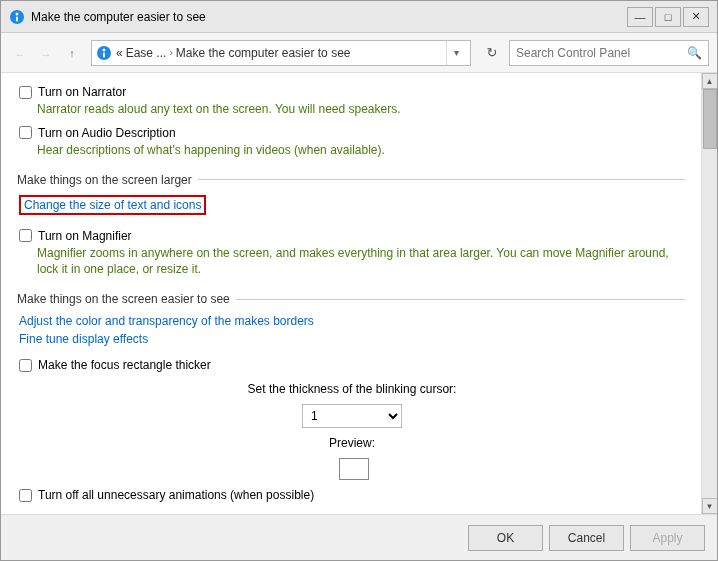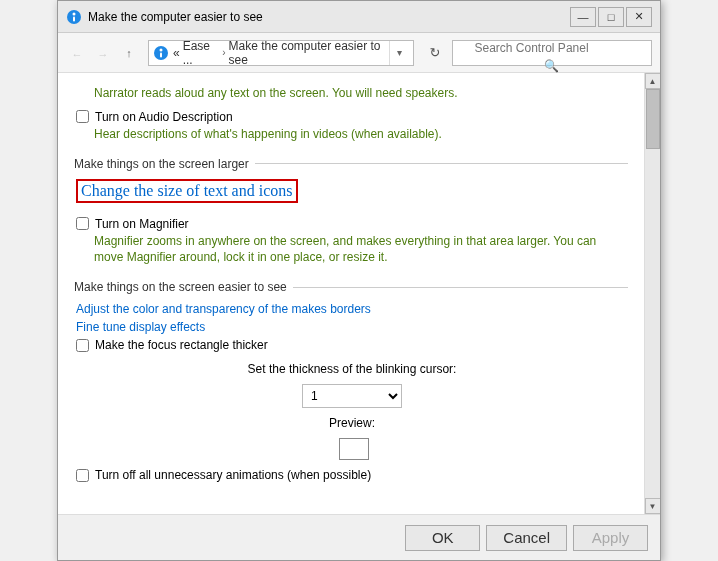--- a/index.html
+++ b/index.html
@@ -6,21 +6,21 @@
     body {
       font-family: 'Segoe UI', Tahoma, Geneva, Verdana, sans-serif;
       font-size: 12px;
       background: #f0f0f0;
       display: flex;
       align-items: center;
       justify-content: center;
       min-height: 100vh;
     }
     .window {
-      width: 604px;
+      width: 718px;
       height: 561px;
       background: #f0f0f0;
       border: 1px solid #999;
       box-shadow: 2px 2px 8px rgba(0,0,0,0.3);
       display: flex;
       flex-direction: column;
     }
     .title-bar {
       background: #e8e8e8;
       height: 32px;
@@ -134,21 +134,20 @@
     }
     .search-bar {
       height: 26px;
       width: 200px;
       border: 1px solid #bbb;
       background: white;
       display: flex;
       align-items: center;
       padding: 0 6px;
       gap: 4px;
-      flex-direction: column;
     }
     .search-input {
       flex: 1;
       border: none;
       outline: none;
       font-size: 12px;
       color: #aaa;
       background: transparent;
     }
     .search-icon-span {
@@ -253,28 +252,27 @@
       text-decoration: none;
       font-size: 12px;
       cursor: pointer;
       display: inline-block;
       margin-bottom: 4px;
       margin-left: 2px;
     }
     .link-highlighted {
       color: #0066cc;
       text-decoration: none;
-      font-size: 16px;
+      font-size: 12px;
       cursor: pointer;
       display: inline-block;
       margin-bottom: 8px;
       margin-left: 2px;
       border: 2px solid #cc0000;
       padding: 1px 3px;
-      font-family: Liberation Serif, serif;
     }
     .cursor-row {
       display: flex;
       align-items: center;
       gap: 8px;
       margin-left: 2px;
       margin-bottom: 8px;
       flex-direction: column;
     }
     .cursor-label {
@@ -313,21 +311,21 @@
       justify-content: flex-end;
       padding: 0 12px;
       gap: 6px;
       flex-shrink: 0;
     }
     .bottom-btn {
       height: 26px;
       min-width: 75px;
       border: 1px solid #aaa;
       background: #e8e8e8;
-      font-size: 15px;
+      font-size: 12px;
       cursor: pointer;
       padding: 0 16px;
       color: #333;
     }
     .bottom-btn.disabled {
       color: #aaa;
       cursor: default;
     }
   </style>
 </head>
@@ -375,20 +373,24 @@
     <div class="search-bar">
       <input class="search-input" type="text" placeholder="Search Control Panel" style="">
       <span class="search-icon-span">🔍</span>
     </div>
   </div>
 
   <div class="content-area">
     <div class="main-content">
 
       <div class="section">
+        <div class="checkbox-row">
+          <input type="checkbox" style="">
+          <span class="checkbox-label">Turn on Narrator</span>
+        </div>
         <div class="sub-text">Narrator reads aloud any text on the screen. You will need speakers.</div>
         <div class="checkbox-row">
           <input type="checkbox" style="">
           <span class="checkbox-label">Turn on Audio Description</span>
         </div>
         <div class="sub-text">Hear descriptions of what's happening in videos (when available).</div>
       </div>
 
       <div class="section">
         <div class="section-title">Make things on the screen larger</div>
@@ -397,21 +399,21 @@
           <input type="checkbox" style="">
           <span class="checkbox-label">Turn on Magnifier</span>
         </div>
         <div class="sub-text">Magnifier zooms in anywhere on the screen, and makes everything in that area larger. You can move Magnifier around, lock it in one place, or resize it.</div>
       </div>
 
       <div class="section">
         <div class="section-title">Make things on the screen easier to see</div>
         <a class="link-text">Adjust the color and transparency of the makes borders</a><br>
         <a class="link-text">Fine tune display effects</a>
-        <div style="">
+        <div style="margin-top:8px;">
           <div class="checkbox-row">
             <input type="checkbox" style="">
             <span class="checkbox-label">Make the focus rectangle thicker</span>
           </div>
         </div>
         <div class="cursor-row" style="margin-top:10px;">
           <span class="cursor-label">Set the thickness of the blinking cursor:</span>
           <select class="cursor-select">
             <option>1</option>
             <option>2</option>

